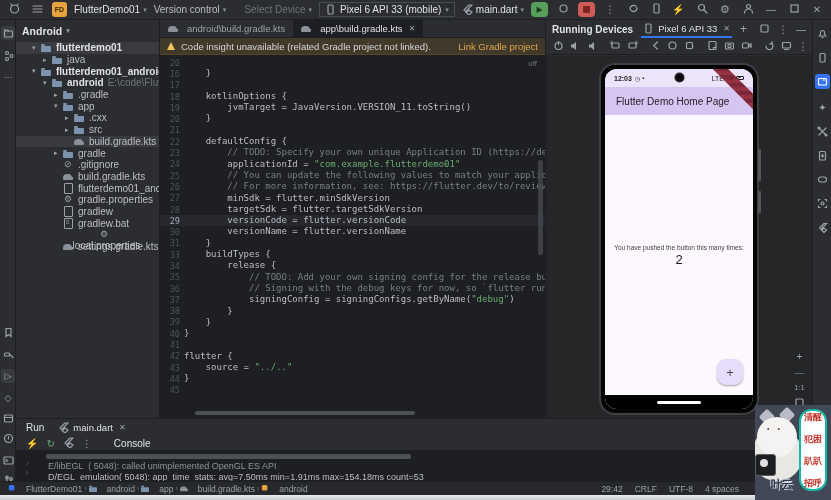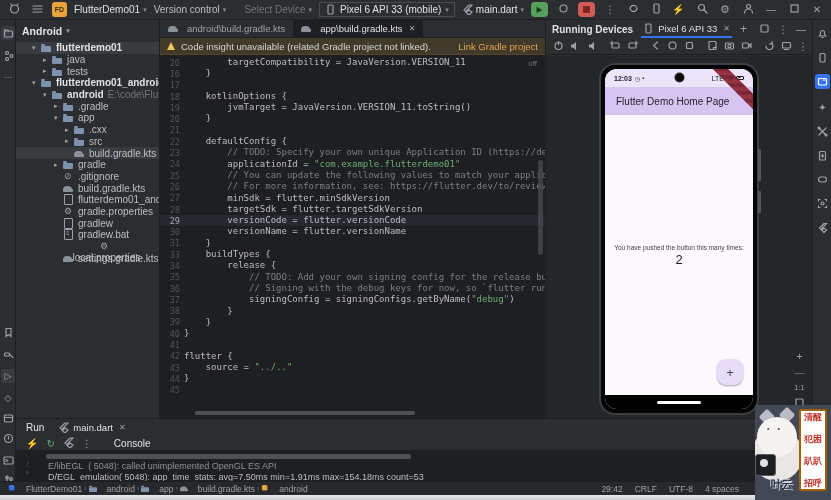--- a/index.html
+++ b/index.html
@@ -130,21 +130,21 @@
   .sbtic{transform:scale(.8);transform-origin:center left}
 
   
   #bottomstrip{left:0;top:495px;width:831px;height:5px;background:linear-gradient(#e9ebed,#c9ced3)}
 
   
   #overlay{left:755px;top:405px;width:76px;height:95px;background:#434856;z-index:50;overflow:hidden}
   #cat{position:absolute;left:2px;top:12px;width:40px;height:40px;background:#f4f3f1;border-radius:50%;box-shadow:0 18px 0 6px #e9e7e4}
   .ear{position:absolute;width:12px;height:12px;background:#b9bcc4;border-radius:3px;transform:rotate(45deg)}
   #catface{position:absolute;left:12px;top:20px;color:#5a5148;font-size:7px;letter-spacing:3px}
-  #bubble{position:absolute;right:4px;top:4px;width:28px;height:82px;background:#fefefe;border:2px solid #a16207;border-radius:2px;
+  #bubble{position:absolute;right:4px;top:4px;width:28px;height:82px;background:#fefefe;border:2px solid #14b8a6;border-radius:12px;
           display:flex;flex-direction:column;align-items:center;justify-content:center;gap:12px}
   .stamp{color:#c0392f;font-weight:bold;font-size:9px;line-height:10px;white-space:nowrap;font-family:"DejaVu Sans",sans-serif}
   #miniwin{position:absolute;left:0px;bottom:24px;width:21px;height:22px;background:#1d1e20;border:1px solid #5a5d63;border-radius:3px}
   #miniwin::after{content:"";position:absolute;left:4px;top:4px;width:8px;height:8px;border-radius:50%;background:#dfe0e2}
   #watermark{position:absolute;left:16px;bottom:8px;color:#2e3448;font-weight:bold;font-size:11px;
              text-shadow:1px 1px 0 #cfd2da,-1px -1px 0 #cfd2da;font-family:"DejaVu Sans",sans-serif}
 </style>
 </head>
 <body>
 
@@ -295,25 +295,20 @@
   <div>
       <div class="trow sel" style="padding-left: 16px;">
         <span class="chev">▾</span>
         <span class="tic tic-folder"></span>
         <span class="tlabel b">flutterdemo01</span>
       </div>
       <div class="trow" style="padding-left: 27px;">
         <span class="chev">▸</span>
         <span class="tic tic-folder"></span>
         <span class="tlabel">java</span>
-      </div>
-      <div class="trow" style="padding-left: 27px;">
-        <span class="chev">▸</span>
-        <span class="tic tic-folder"></span>
-        <span class="tlabel">tests</span>
       </div>
       <div class="trow" style="padding-left: 16px;">
         <span class="chev">▾</span>
         <span class="tic tic-folder"></span>
         <span class="tlabel b">flutterdemo01_android</span>
       </div>
       <div class="trow" style="padding-left: 27px;">
         <span class="chev">▾</span>
         <span class="tic tic-folder"></span>
         <span class="tlabel b">android</span>
@@ -405,21 +400,20 @@
     </div>
   </div>
   <div id="banner">
     <span class="warn-tri"></span>
     <span>Code insight unavailable (related Gradle project not linked).</span>
     <span id="bannerlink">Link Gradle project</span>
   </div>
   <div id="codewrap">
       <div class="cl">
         <span class="ln">20</span>
-        <pre class="ct"><span class="t">        targetCompatibility = JavaVersion.VERSION_11</span></pre>
       </div>
       <div class="cl">
         <span class="ln">16</span>
         <pre class="ct"><span class="t">    }</span></pre>
       </div>
       <div class="cl">
         <span class="ln">17</span>
         <pre class="ct"></pre>
       </div>
       <div class="cl">

